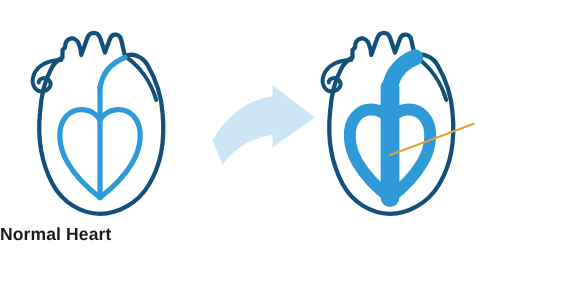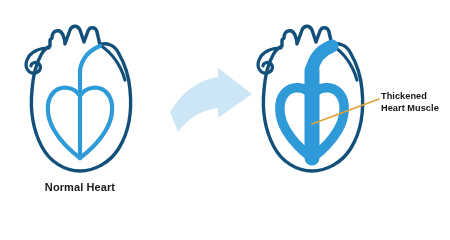--- a/index.html
+++ b/index.html
@@ -37,23 +37,22 @@
     height: 170px;
   }
   #arrow-panel {
     left: 168px;
     top: 68px;
     width: 86px;
     height: 76px;
   }
   .caption {
     position: absolute;
-    text-align: center;
     font-family: "Liberation Sans", sans-serif;
-    font-size: 11px;
+    font-size: 14px;
     font-weight: 600;
     letter-spacing: 0.1px;
     color: #1b1b1b;
     line-height: 14.5px;
     white-space: pre-line;
   }
   #normal-heart-caption {
     left: 0px;
     top: 180px;
     width: 160px;
@@ -234,16 +233,14 @@
         <path d="M72 52 C 74 40, 82 32, 92 28" fill="none" stroke="#2E9BD8" stroke-width="13" stroke-linecap="round"></path>
       </g>
     </svg>
   </div>
 
 
   <svg id="leader-line-layer">
     <line x1="312" y1="124" x2="379" y2="99" stroke="#E3A135" stroke-width="1.6" stroke-linecap="round"></line>
   </svg>
 
-  <div id="annotation-label">Thickened
-Heart Muscle</div>
 
 </div>
 
 </body></html>

